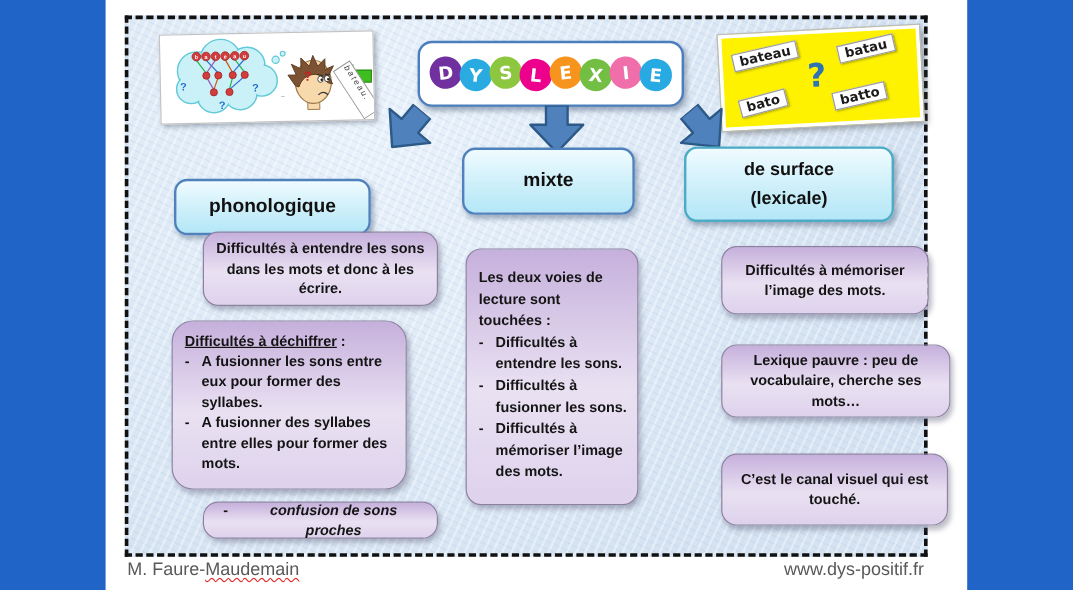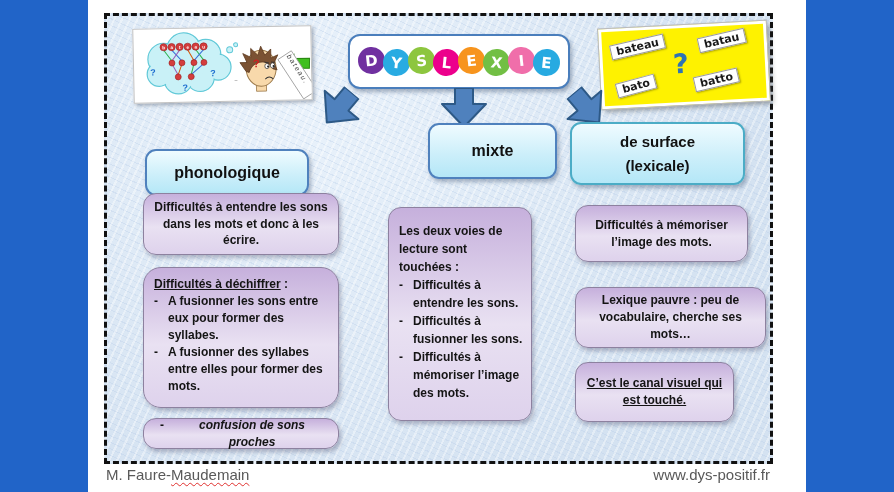--- a/index.html
+++ b/index.html
@@ -45,36 +45,36 @@
   .arrow { width:48px; height:40px; }
   .arrow-left  { left:208px; top:72px; transform:rotate(40deg); }
   .arrow-mid   { left:333px; top:72px; }
   .arrow-right { left:456px; top:72px; transform:rotate(-40deg); }
 
   
   .hdr { border-radius:11px; display:flex; flex-direction:column; align-items:center; justify-content:center;
     font-weight:bold; color:#111; box-shadow:2px 3px 4px rgba(60,80,110,.4);
     background:linear-gradient(180deg,#effbff 0%,#cdeffa 55%,#b4e7f7 100%); text-align:center; }
   .hdr1 { left:38px; top:109px; width:164px; height:47px; font-size:16px; border:2.5px solid #4f81bd;margin-top:24px; }
-  .hdr2 { left:278px; top:107px; width:129px; height:56px; font-size:16px; border:2.5px solid #4f81bd;margin-left:43px; }
+  .hdr2 { left:278px; top:107px; width:144px; height:56px; font-size:16px; border:2.5px solid #4f81bd; }
   .hdr3 { left:463px; top:106px; width:175px; height:63px; font-size:15px; line-height:1.6; border:2.5px solid #4bacc6; }
 
   
   .pbox { border-radius:13px; border:1.5px solid #8d819f;
     background:linear-gradient(180deg,#c6b0dc 0%, #e9e1f2 55%, #ded2ec 100%);
     box-shadow:2px 3px 4px rgba(70,70,100,.35);
     color:#141414; font-weight:bold; font-size:12px; line-height:1.4; }
-  .pbox.center { display:flex; align-items:center; justify-content:flex-end; text-align:center; padding:4px 10px; }
+  .pbox.center { display:flex; align-items:center; justify-content:flex-end; text-align:center; padding:4px 10px;margin-left:26px; }
   .lb1 { left:36px;  top:177px; width:196px; height:62px; }
   .lb2 { left:36px;  top:251px; width:196px; height:141px; padding:8px 10px 4px 10px; line-height:1.42;border-radius:18px; }
   .lb3 { left:36px;  top:402px; width:196px; height:31px; }
   .mb  { left:281px; top:191px; width:144px; height:214px; padding:14px 8px 4px 10px; line-height:1.5; }
   .rb1 { left:468px; top:189px; width:173px; height:57px; }
   .rb2 { left:468px; top:271px; width:191px; height:61px; }
-  .rb3 { left:468px; top:346px; width:159px; height:60px;text-decoration:underline; }
+  .rb3 { left:468px; top:362px; width:189px; height:60px; }
 
   .u-title { text-decoration:underline; }
   .dash-item { display:flex; }
   .dash-item .dash { width:14px; flex:0 0 14px; }
   .lb3-inner { display:flex; width:100%; padding:0 6px; }
   .lb3-inner .dash { width:22px; flex:0 0 22px; text-align:left; }
   .lb3-inner .txt { flex:1; text-align:center;font-style:italic; }
 
   
   .footer-text { position:absolute; font-size:15px; color:#595959; }

